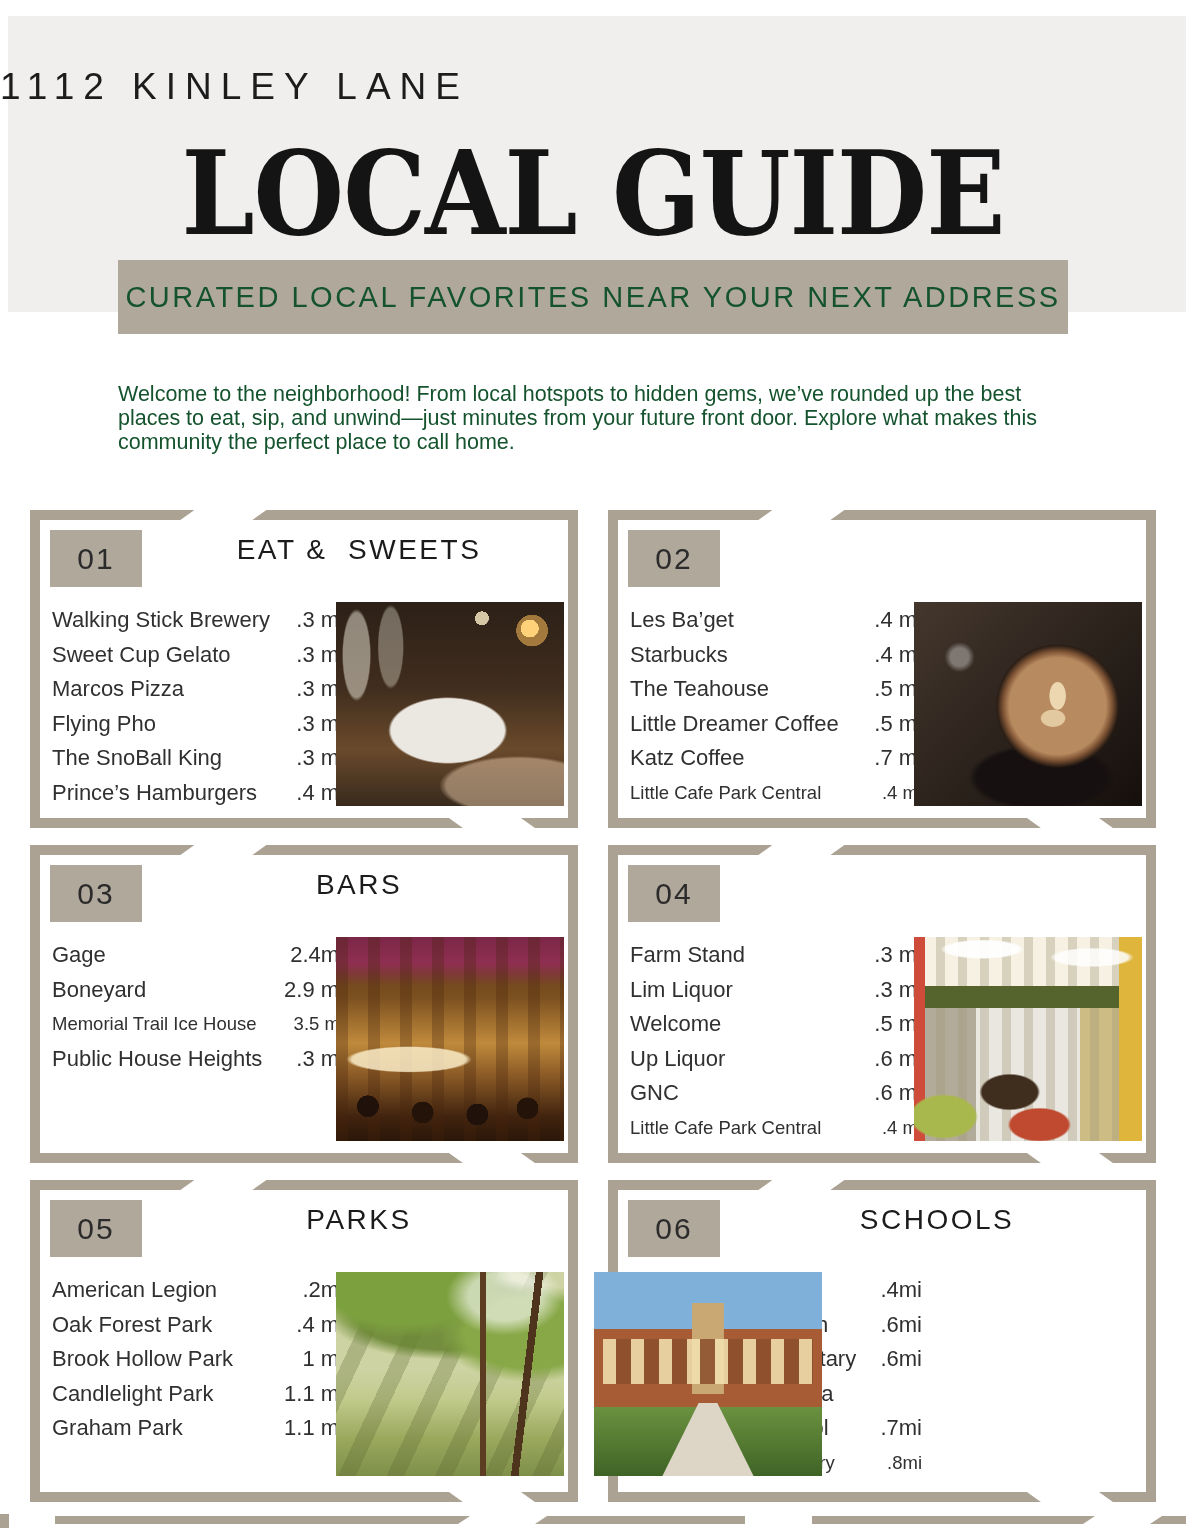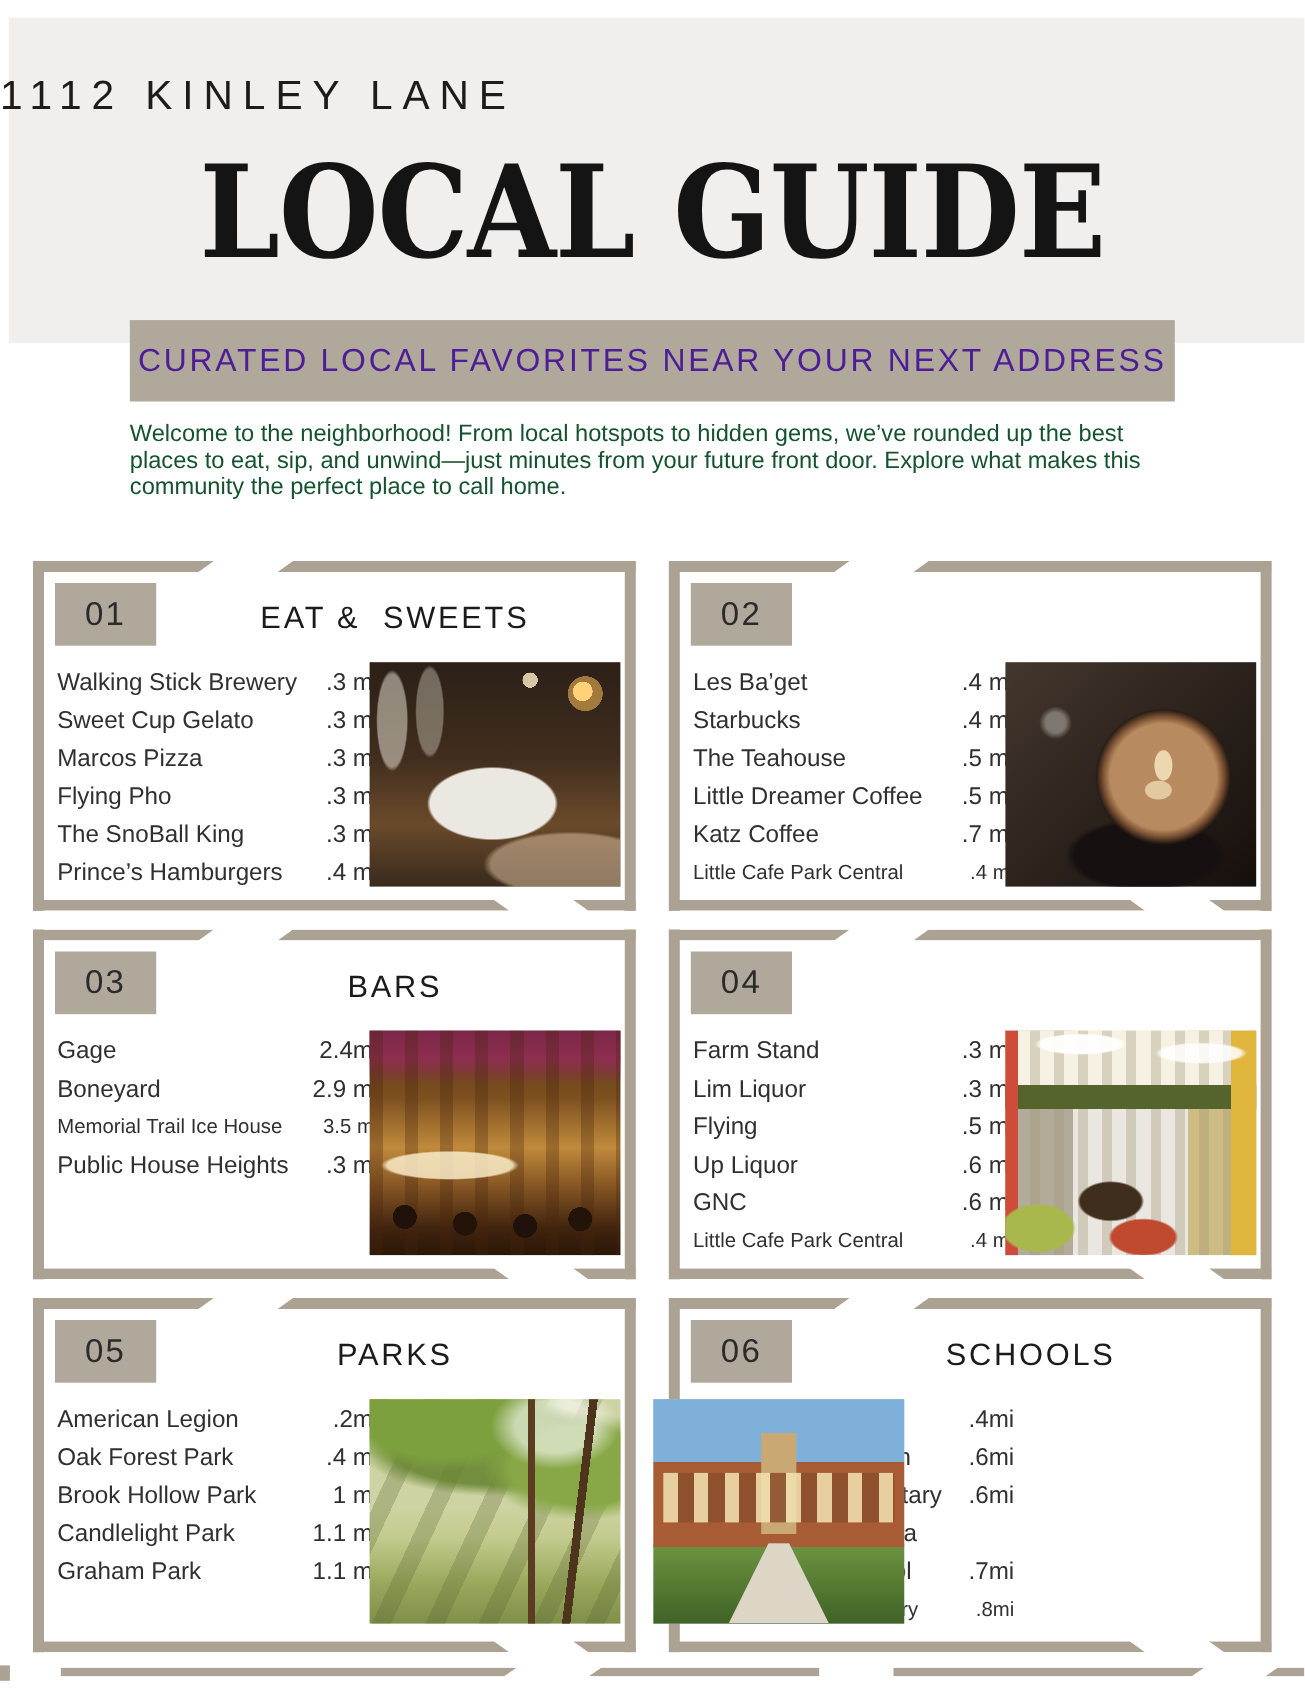--- a/index.html
+++ b/index.html
@@ -19,23 +19,23 @@
     position:absolute;top:66px;left:0;width:100%;text-align:left;
     font-size:37px;letter-spacing:9px;color:#1c1c1c;font-weight:400;
   }
   .main-title{
     position:absolute;top:124px;left:0;width:100%;text-align:center;
     font-family:"DejaVu Serif","Liberation Serif",serif;font-weight:700;
     font-size:104px;letter-spacing:-1px;color:#141414;
     transform:scaleY(1.12);transform-origin:50% 0;white-space:nowrap;
   }
   .tagline-bar{
-    position:absolute;top:291px;left:118px;width:950px;height:74px;background:var(--taupe);
+    position:absolute;top:260px;left:118px;width:950px;height:74px;background:var(--taupe);
     display:flex;align-items:center;justify-content:center;
-    font-size:29px;letter-spacing:2.5px;color:#4c1d95;white-space:nowrap;
+    font-size:29px;letter-spacing:2.5px;color:#14532d;white-space:nowrap;
   }
   .intro{
     position:absolute;top:382px;left:118px;width:956px;
     font-size:21.5px;line-height:24px;color:#14532d;
   }
   .cards-grid{
     position:absolute;top:510px;left:30px;width:1102px;
     display:grid;grid-template-columns:548px 548px;grid-template-rows:318px 318px 322px;
     column-gap:30px;row-gap:17px;
   }
@@ -46,21 +46,21 @@
   .b-top-l{left:0;top:0;height:10px;width:30%;clip-path:polygon(0 0,100% 0,calc(100% - 14px) 100%,0 100%);}
   .b-top-r{top:0;height:10px;left:calc(30% + 58px);right:0;clip-path:polygon(14px 0,100% 0,100% 100%,0 100%);}
   .b-bot-l{left:0;bottom:0;height:10px;width:79%;clip-path:polygon(0 0,calc(100% - 14px) 0,100% 100%,0 100%);}
   .b-bot-r{bottom:0;height:10px;left:calc(79% + 58px);right:0;clip-path:polygon(0 0,100% 0,100% 100%,14px 100%);}
   .badge{
     position:absolute;left:20px;top:20px;width:92px;height:57px;background:var(--taupe);
     display:flex;align-items:center;justify-content:center;
     font-size:30px;letter-spacing:2px;color:#2b2b2b;
   }
   .card-title{
-    position:absolute;left:132px;right:22px;top:36px;text-align:center;
+    position:absolute;left:132px;right:22px;top:24px;text-align:center;
     font-size:28px;letter-spacing:2.5px;color:#1b1b1b;font-weight:400;white-space:pre;
   }
   .places{
     position:absolute;left:22px;top:93px;width:292px;list-style:none;
   }
   .row{
     display:flex;justify-content:space-between;align-items:flex-end;
     font-size:22px;line-height:34.5px;color:#303030;
   }
   .row.small{font-size:18.5px;}
@@ -274,21 +274,21 @@
     <ul class="places">
         <li class="row">
           <span class="pname">Farm Stand</span>
           <span class="pdist">.3 mi</span>
         </li>
         <li class="row">
           <span class="pname">Lim Liquor</span>
           <span class="pdist">.3 mi</span>
         </li>
         <li class="row">
-          <span class="pname">Flying</span>
+          <span class="pname">Welcome</span>
           <span class="pdist">.5 mi</span>
         </li>
         <li class="row">
           <span class="pname">Up Liquor</span>
           <span class="pdist">.6 mi</span>
         </li>
         <li class="row">
           <span class="pname">GNC</span>
           <span class="pdist">.6 mi</span>
         </li>

